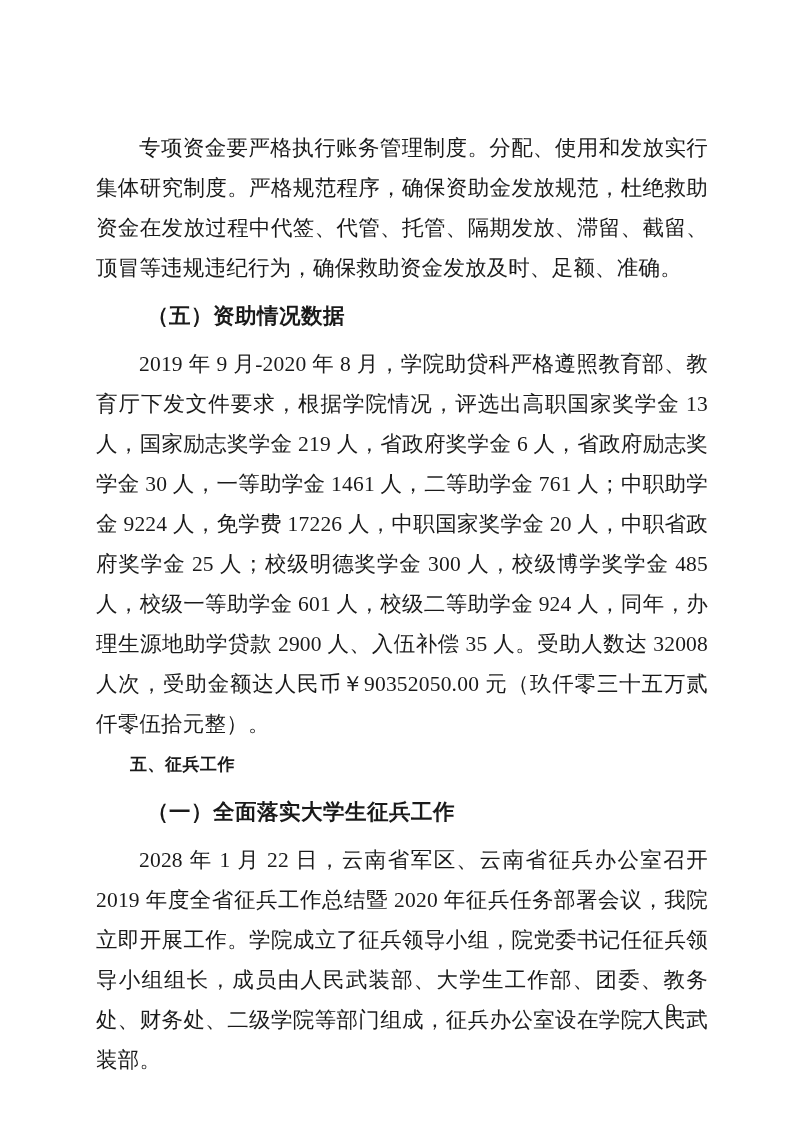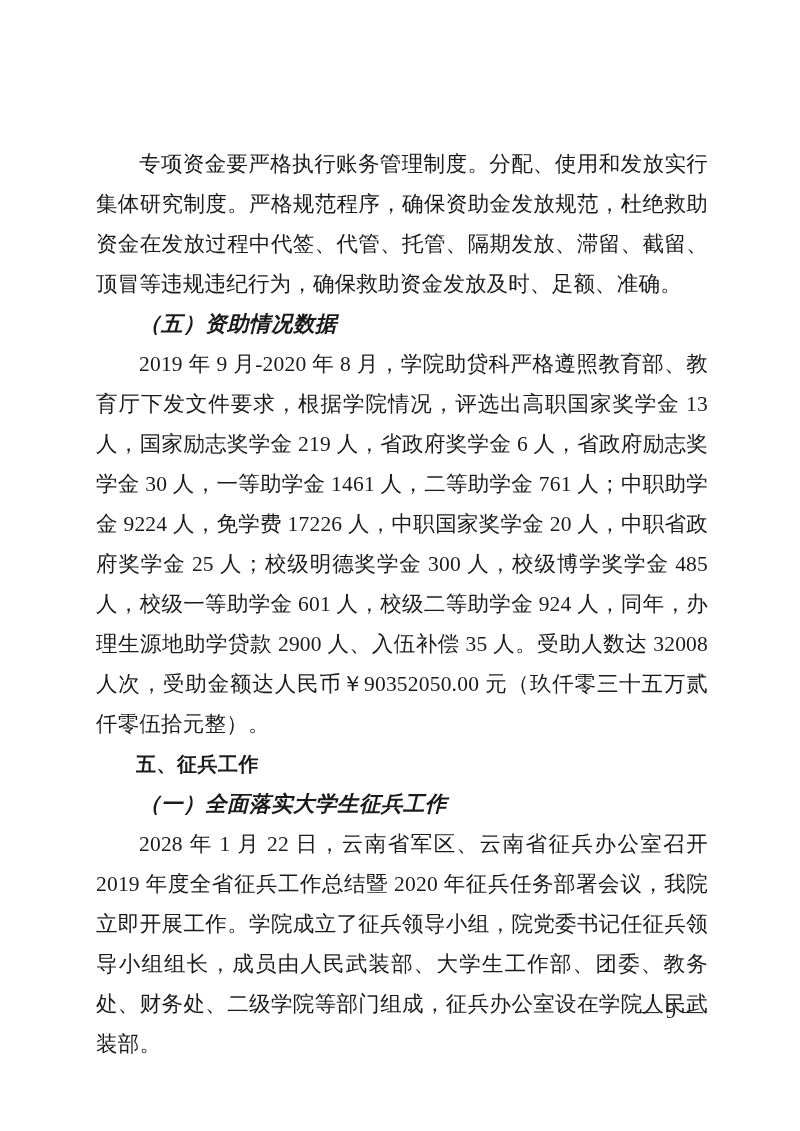--- a/index.html
+++ b/index.html
@@ -13,51 +13,50 @@
     height: 1131px;
     background: #ffffff;
     margin: 0 auto;
     overflow: hidden;
     font-family: "Liberation Serif", "DejaVu Serif", serif;
     color: #1a1a1a;
   }
   .content {
     position: absolute;
     left: 96px;
-    top: 144px;
+    top: 128px;
     width: 612px;
   }
   p.para {
     margin: 0 0 0 0;
     font-size: 21.5px;
     line-height: 40px;
     text-align: justify;
     text-justify: inter-ideograph;
     text-indent: 2em;
     letter-spacing: 0.2px;
     font-family: "Liberation Serif", "DejaVu Serif", serif;
   }
   h2.heading-1 {
     margin: 0;
-    font-size: 20px;
+    font-size: 17px;
     line-height: 40px;
     font-weight: bold;
     text-indent: 2em;
     letter-spacing: 0.5px;
     font-family: "DejaVu Serif", "Liberation Serif", serif;
   }
   h3.heading-2 {
-    margin: 0;
+    margin: 8px;
     font-size: 21.5px;
     line-height: 40px;
     font-weight: bold;
     text-indent: 2em;
     letter-spacing: 0.5px;
     font-family: "DejaVu Serif", "Liberation Serif", serif;
-    font-style: italic;
   }
   .page-number {
     position: absolute;
     right: 96px;
     top: 1000px;
     width: 612px;
     text-align: right;
     font-size: 20px;
     letter-spacing: 1px;
     font-family: "Liberation Serif", "DejaVu Serif", serif;

